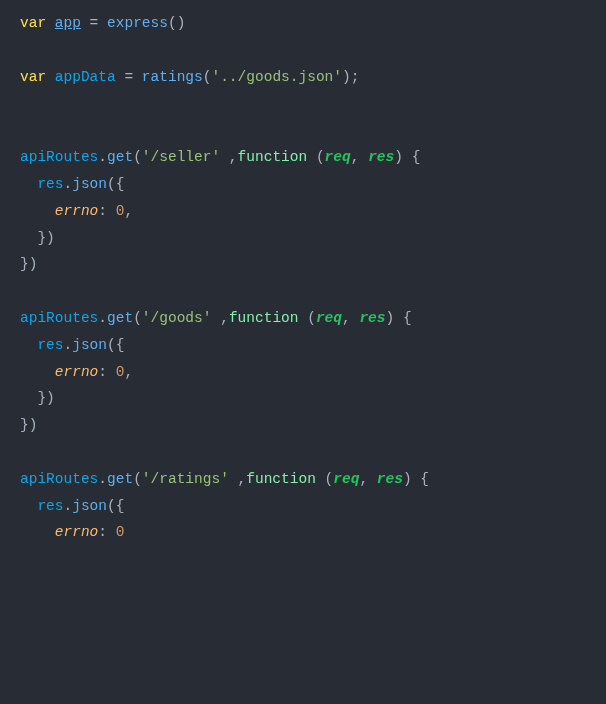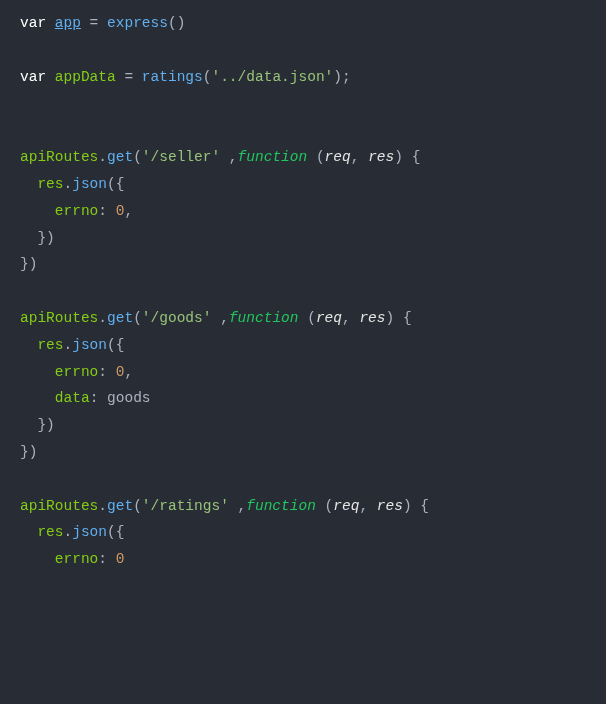--- a/index.html
+++ b/index.html
@@ -14,43 +14,43 @@
       font-size: 14.5px;
       line-height: 1.85;
       padding: 10px 20px;
       width: 606px;
       height: 704px;
       overflow: hidden;
     }
     .code-line {
       white-space: pre;
     }
-    .kw { color: #ffffff; }
-    .var-name { color: #84cc16; }
+    .kw { color: #fde047; }
+    .var-name { color: #0ea5e9; }
     .var-underline { color: #61afef; text-decoration: underline; }
     .func-call { color: #61afef; }
     .property { color: #abb2bf; }
     .string { color: #98c379; }
     .number { color: #d19a66; }
     .punct { color: #abb2bf; }
-    .param { color: #e5e5e5; font-style: italic; }
-    .italic-kw { color: #22c55e; font-style: italic; }
-    .obj-prop { color: #84cc16; }
+    .param { color: #22c55e; font-style: italic; font-weight: bold; }
+    .italic-kw { color: #86efac; }
+    .obj-prop { color: #fdba74; font-style: italic; }
     .blank { height: 1.85em; }
   </style>
 </head>
 <body>
 
 <div>
 
 <div class="code-line"><span class="kw">var</span> <span class="var-underline">app</span><span class="punct"> = </span><span class="func-call">express</span><span class="punct">(</span><span class="punct">)</span></div>
 
 <div class="blank"></div>
 
-<div class="code-line"><span class="kw">var</span> <span class="var-name">appData</span><span class="punct"> = </span><span class="func-call">ratings</span><span class="punct">(</span><span class="string">'../data.json'</span><span class="punct">)</span><span class="punct">;</span></div>
+<div class="code-line"><span class="kw">var</span> <span class="var-name">appData</span><span class="punct"> = </span><span class="func-call">ratings</span><span class="punct">(</span><span class="string">'../goods.json'</span><span class="punct">)</span><span class="punct">;</span></div>
 
 
 
 
 <div class="blank"></div>
 
 
 <div class="blank"></div>
 
 <div class="code-line"><span class="var-name">apiRoutes</span><span class="punct">.</span><span class="func-call">get</span><span class="punct">(</span><span class="string">'/seller'</span><span class="punct"> ,</span><span class="italic-kw">function</span> <span class="punct">(</span><span class="param">req</span><span class="punct">, </span><span class="param">res</span><span class="punct">)</span> <span class="punct">{</span></div>
@@ -65,21 +65,20 @@
 <div class="code-line"><span class="punct">}</span><span class="punct">)</span></div>
 
 <div class="blank"></div>
 
 <div class="code-line"><span class="var-name">apiRoutes</span><span class="punct">.</span><span class="func-call">get</span><span class="punct">(</span><span class="string">'/goods'</span><span class="punct"> ,</span><span class="italic-kw">function</span> <span class="punct">(</span><span class="param">req</span><span class="punct">, </span><span class="param">res</span><span class="punct">)</span> <span class="punct">{</span></div>
 
 <div class="code-line"><span>  </span><span class="var-name">res</span><span class="punct">.</span><span class="func-call">json</span><span class="punct">(</span><span class="punct">{</span></div>
 
 <div class="code-line"><span>    </span><span class="obj-prop">errno</span><span class="punct">: </span><span class="number">0</span><span class="punct">,</span></div>
 
-<div class="code-line"><span>    </span><span class="obj-prop">data</span><span class="punct">: </span><span class="property">goods</span></div>
 
 <div class="code-line"><span>  </span><span class="punct">}</span><span class="punct">)</span></div>
 
 <div class="code-line"><span class="punct">}</span><span class="punct">)</span></div>
 
 <div class="blank"></div>
 
 <div class="code-line"><span class="var-name">apiRoutes</span><span class="punct">.</span><span class="func-call">get</span><span class="punct">(</span><span class="string">'/ratings'</span><span class="punct"> ,</span><span class="italic-kw">function</span> <span class="punct">(</span><span class="param">req</span><span class="punct">, </span><span class="param">res</span><span class="punct">)</span> <span class="punct">{</span></div>
 
 <div class="code-line"><span>  </span><span class="var-name">res</span><span class="punct">.</span><span class="func-call">json</span><span class="punct">(</span><span class="punct">{</span></div>

